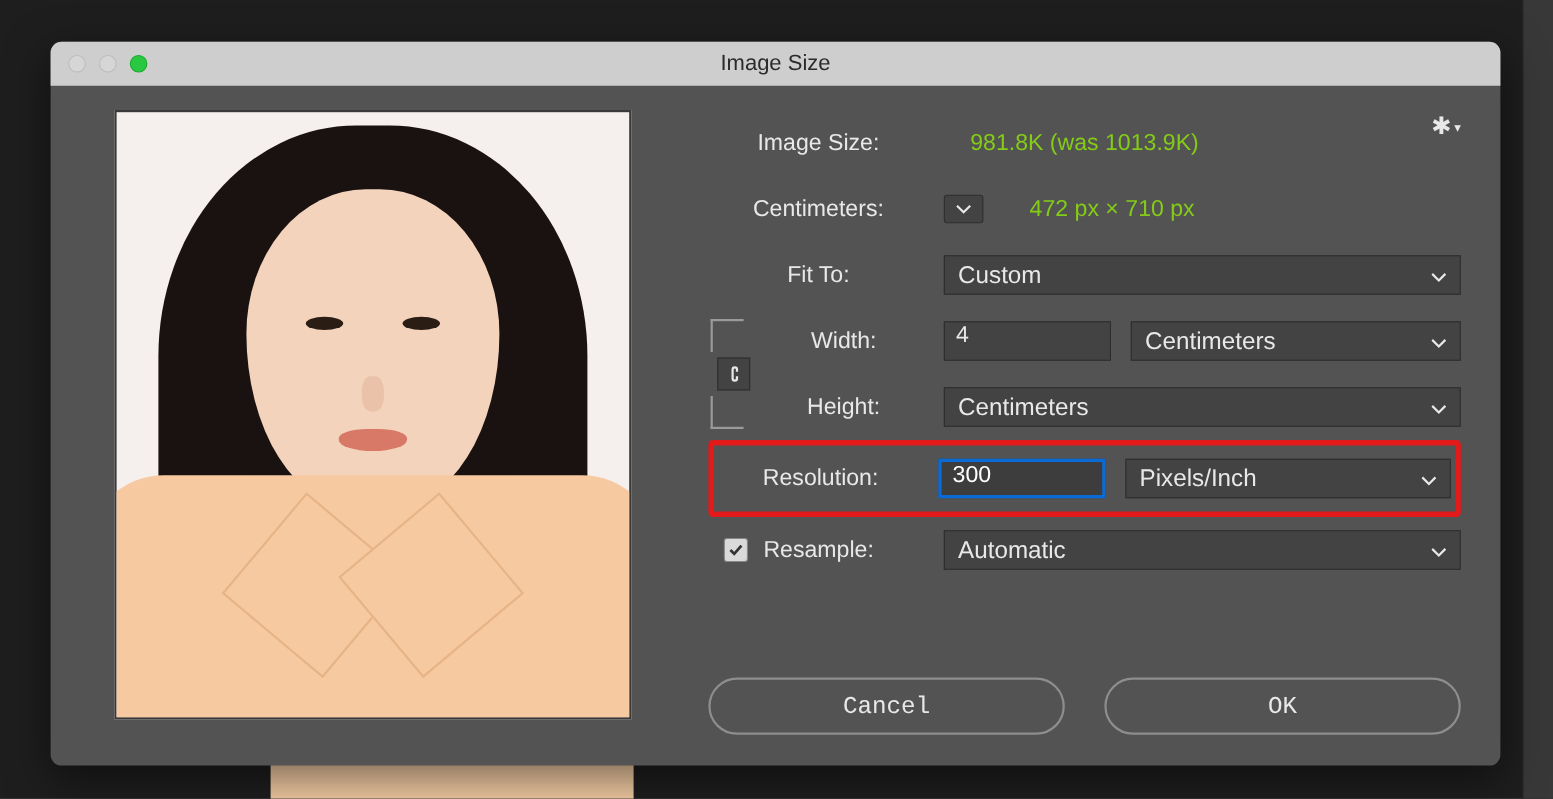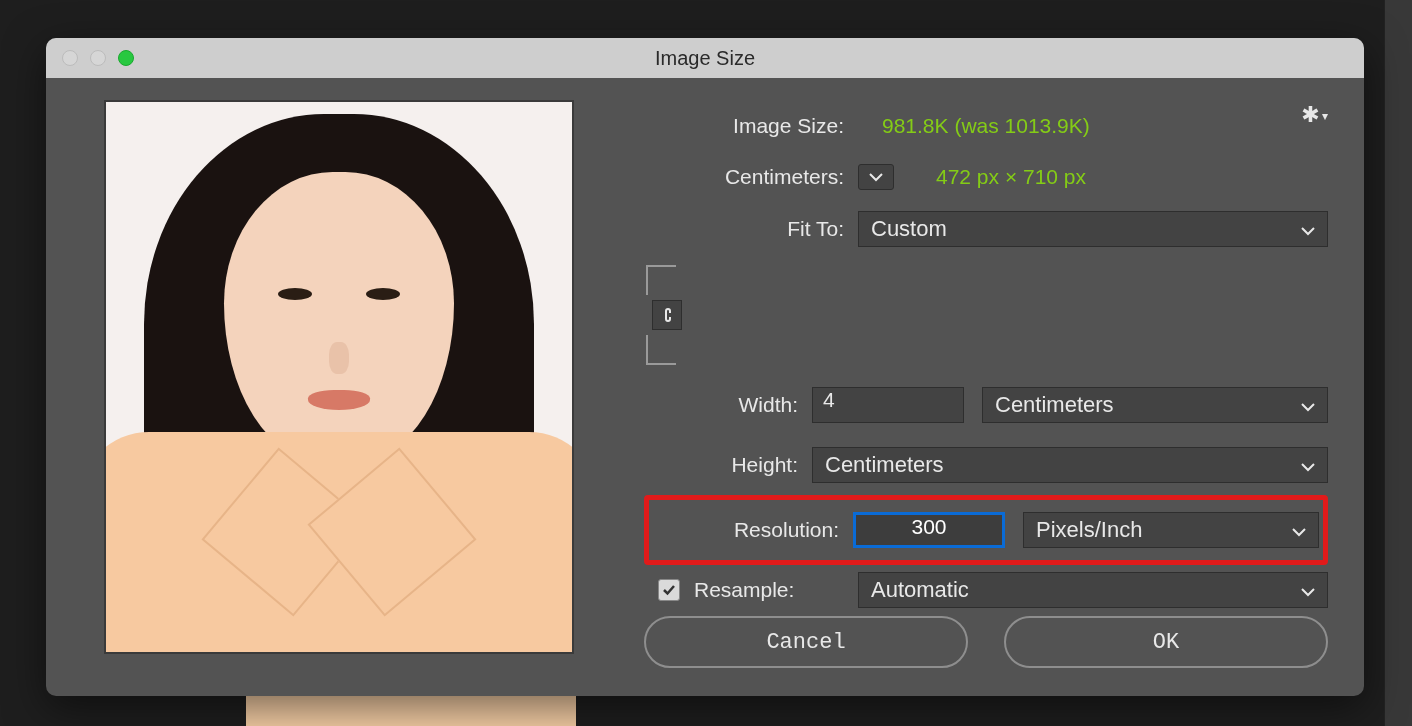--- a/index.html
+++ b/index.html
@@ -69,21 +69,21 @@
 }
 .collarL,.collarR{
   position:absolute; bottom:60px; width:120px; height:120px; background:#f7c9a0;
   border:2px solid #e7b488;
 }
 .collarL{ left:120px; transform:rotate(40deg); }
 .collarR{ right:120px; transform:rotate(-40deg); }
 
 .controls { flex:1; display:flex; flex-direction:column; color:#e8e8e8; font-size:21px; position:relative; }
 .row { display:flex; align-items:center; height:60px; }
-.lblcol { width:214px; text-align:right; padding-right:14px; color:#e8e8e8; }
+.lblcol { width:214px; text-align:center; padding-right:14px; color:#e8e8e8; }
 .valarea { flex:1; display:flex; align-items:center; gap:18px; }
 .info { color:#84cc16;margin-left:24px; }
 .gear { position:absolute; right:0; top:2px; color:#e8e8e8; cursor:pointer; font-size:22px; }
 .gear::after{ content:"\2009\25BE"; font-size:12px; position:relative; top:-2px; }
 
 .chev-btn{
   width:36px; height:26px; background:#434343; border:1px solid #2e2e2e;
   display:flex; align-items:center; justify-content:center; color:#e8e8e8;
   border-radius:3px; cursor:pointer;
 }
@@ -94,21 +94,21 @@
   display:flex; align-items:center; padding:0 12px; font-size:22px; position:relative;
   cursor:pointer;
 }
 .select .caret{
   margin-left:auto;
 }
 .input {
   height:36px; background:#434343; border:1px solid #2e2e2e; color:#e8e8e8;
   padding:0 10px; font-size:21px; width:152px;
 }
-.input.focus { border:3px solid #0a6bd6; background:#3d3d3d; color:#fff;text-align:center; }
+.input.focus { border:3px solid #0a6bd6; background:#3d3d3d; color:#fff; }
 .link-col {
   width:46px; display:flex; align-items:center; justify-content:center;
   position:relative; height:120px;
 }
 .bracket-top, .bracket-bot{
   position:absolute; left:2px; width:30px; height:30px;
   border-left:2px solid #9a9a9a;
 }
 .bracket-top{ top:10px; border-top:2px solid #9a9a9a; }
 .bracket-bot{ bottom:10px; border-bottom:2px solid #9a9a9a; }
@@ -197,21 +197,21 @@
             <span>Custom</span>
             <span class="caret">
               <svg width="14" height="10" viewBox="0 0 14 10">
                   <path d="M1 2 L7 8 L13 2" fill="none" stroke="#e8e8e8" stroke-width="2"></path>
                 </svg>
             </span>
           </div>
         </div>
       </div>
 
-      <div style="display:flex;flex-direction:column;">
+      <div style="display:flex;">
         <div class="link-col">
           <div class="bracket-top"></div>
           <div class="link-icon">
             <svg width="16" height="16" viewBox="0 0 16 16">
                 <path d="M6 4a3 3 0 0 1 6 0v2h-2V4a1 1 0 1 0-2 0v8a1 1 0 1 0 2 0v-2h2v2a3 3 0 0 1-6 0z" fill="#e8e8e8"></path>
               </svg>
           </div>
           <div class="bracket-bot"></div>
         </div>
         <div style="flex:1">

